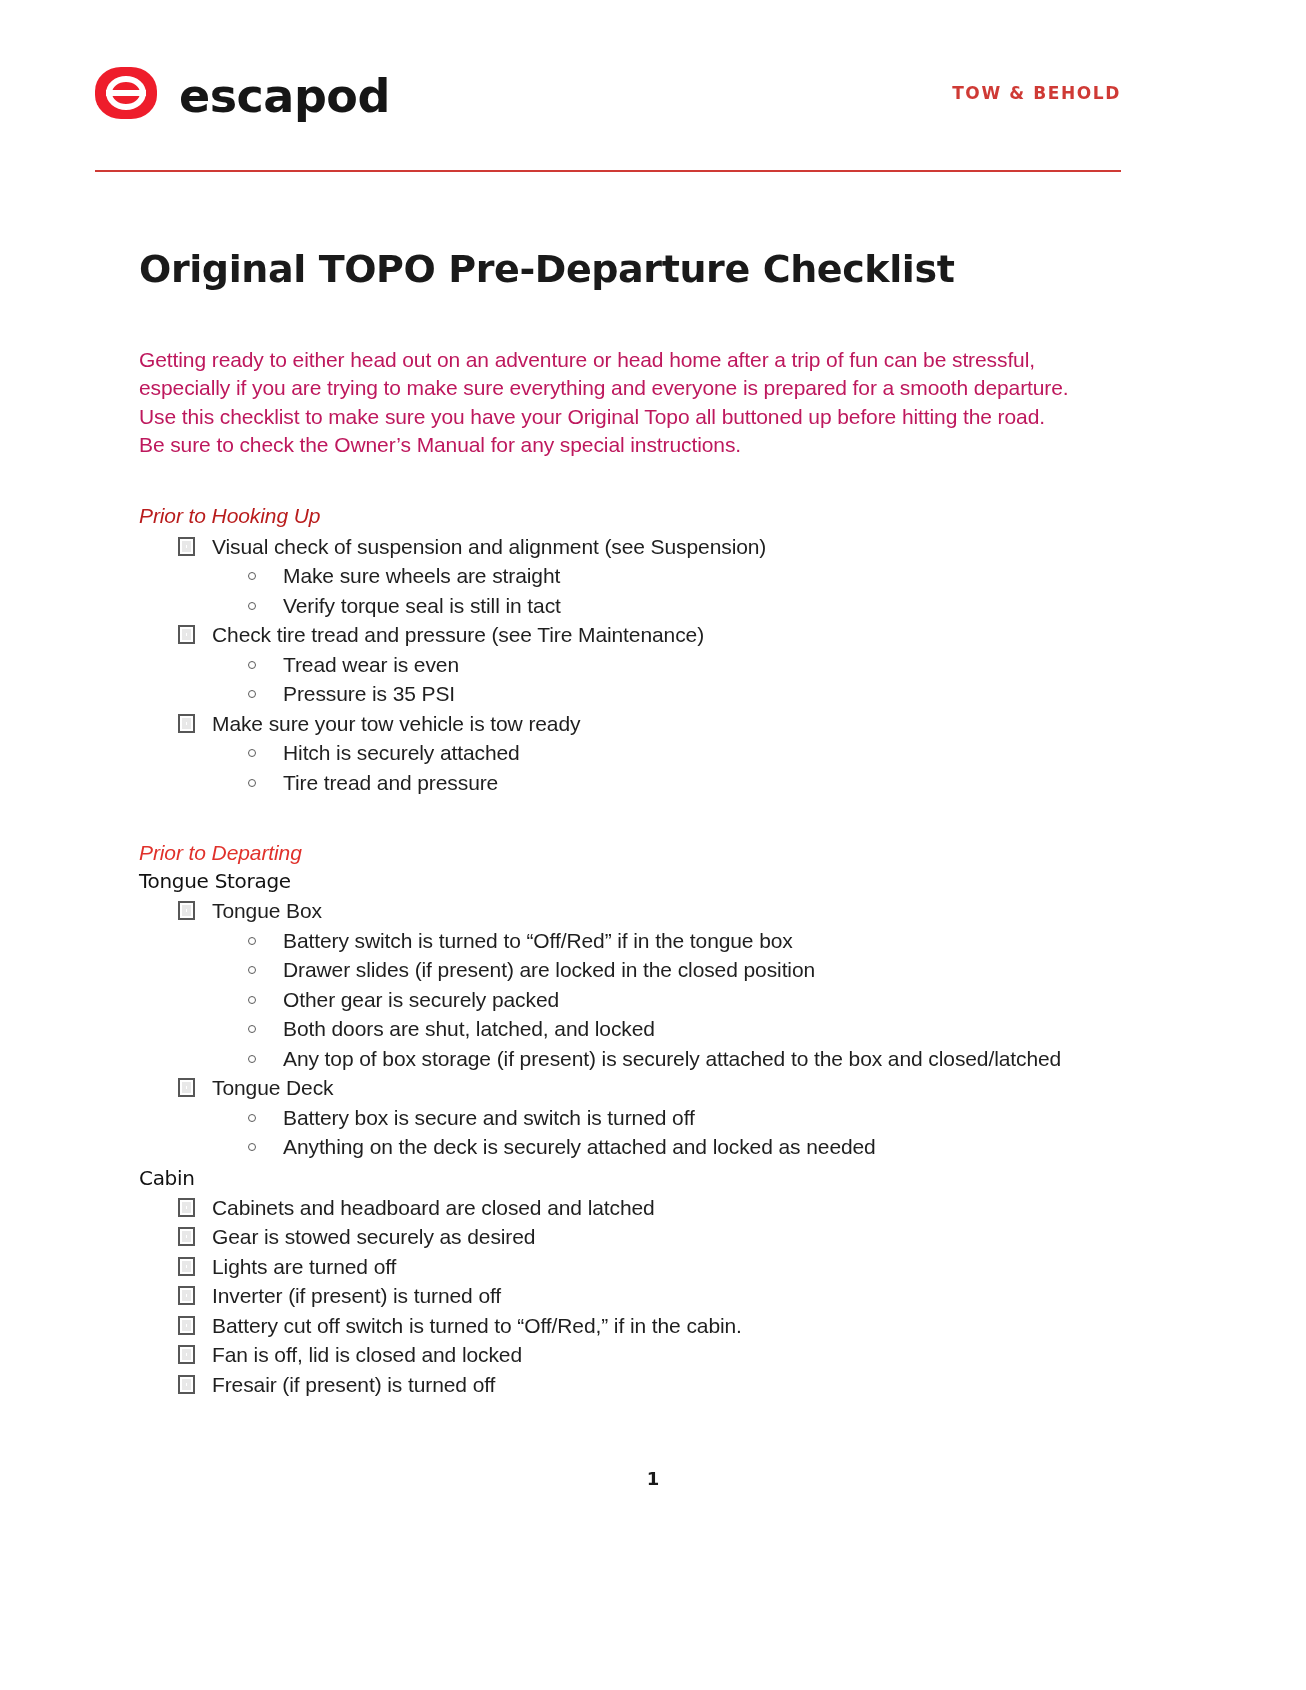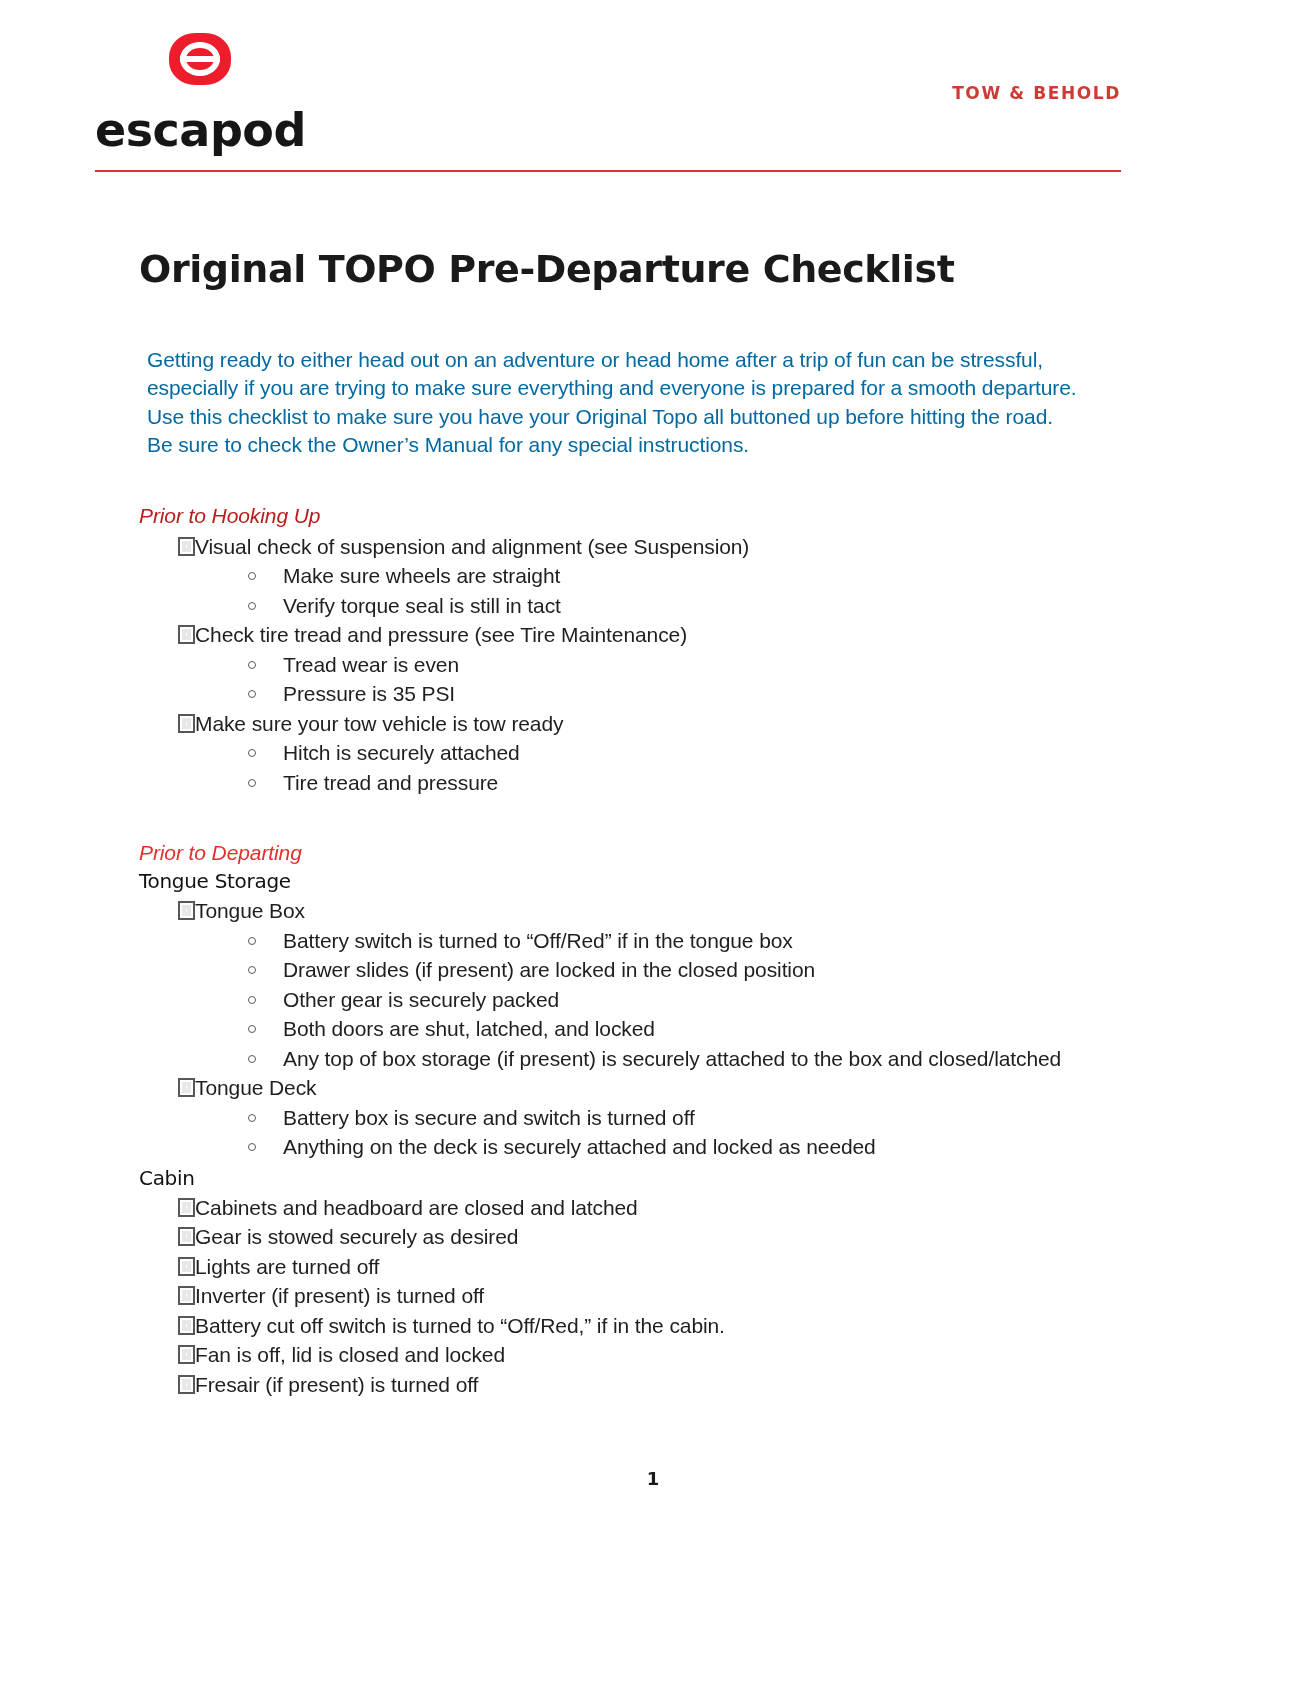--- a/index.html
+++ b/index.html
@@ -30,23 +30,22 @@
     left: 95px;
     top: 55px;
     width: 1026px;
     height: 75px;
     display: flex;
     align-items: center;
     justify-content: space-between;
   }
   .brand {
     display: flex;
-    align-items: center;
+    align-items: flex-end;
     gap: 22px;
-    flex-direction: column;
   }
   .logo-mark {
     width: 62px;
     height: 52px;
     background: #ee1d2b;
     border-radius: 26px / 24px;
     position: relative;
     flex: none;
   }
   .logo-mark::before {
@@ -106,22 +105,22 @@
     font-size: 38px;
     font-weight: 700;
     letter-spacing: -0.4px;
     color: #1a1a1a;
     margin: 0 0 54px 0;
     line-height: 1.15;
   }
   p.intro {
     font-size: 21px;
     line-height: 28.5px;
-    color: #0369a1;
-    margin: 8px;
+    color: #be185d;
+    margin: 0;
     width: 930px;
     letter-spacing: -0.1px;
   }
 
   .section-heading {
     font-size: 21px;
     font-style: italic;
     color: #e0312b;
     margin: 44px 0 4px 0;
     letter-spacing: -0.1px;
@@ -138,21 +137,21 @@
   ul.check-list {
     list-style: none;
     margin: 0;
     padding: 0 0 0 39px;
   }
   li.check-item {
     position: relative;
     font-size: 21px;
     line-height: 29px;
     color: #1f1f1f;
-    padding-left: 17px;
+    padding-left: 34px;
     margin: 0 0 0.5px 0;
     letter-spacing: -0.1px;
   }
   .cbox {
     position: absolute;
     left: 0;
     top: 5px;
     width: 17px;
     height: 19px;
     box-sizing: border-box;

